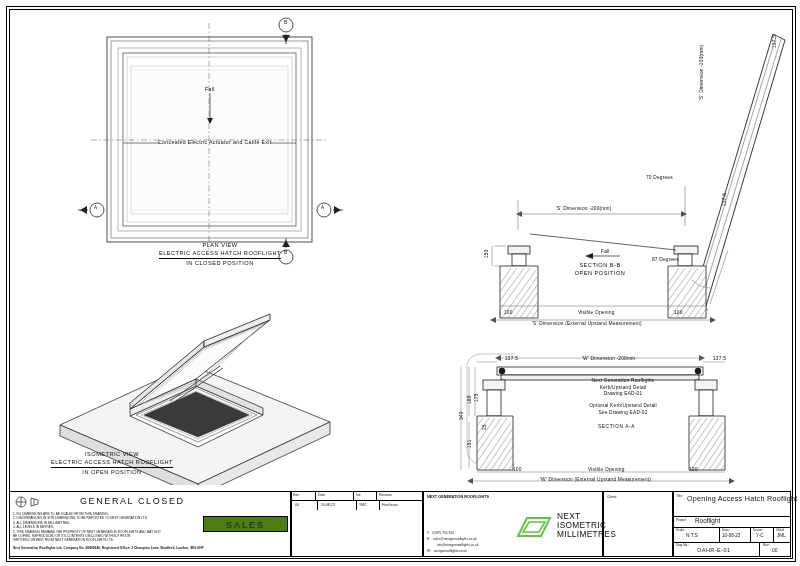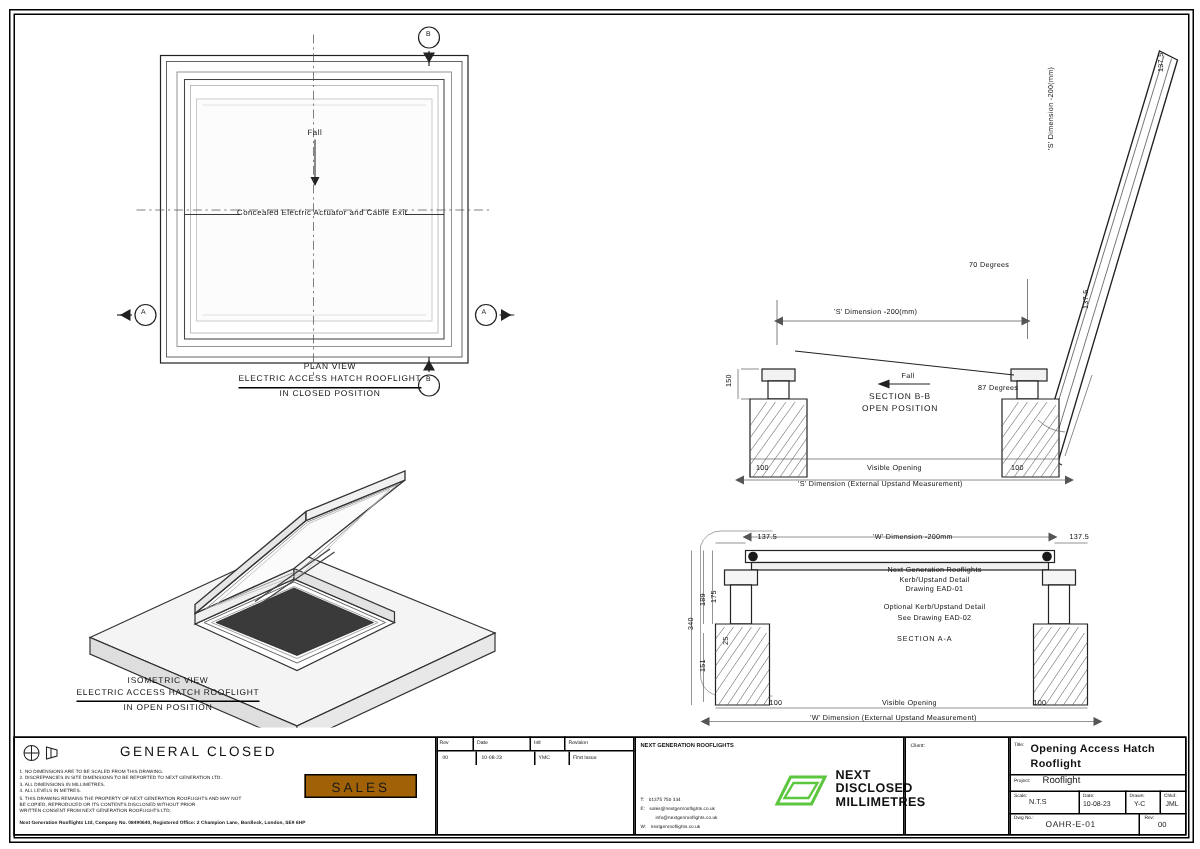--- a/index.html
+++ b/index.html
@@ -12,22 +12,22 @@
   .lbl{position:absolute;font-size:5.2px;letter-spacing:.35px;color:#111;white-space:nowrap;}
   .vtitle{position:absolute;text-align:center;font-size:5.6px;letter-spacing:.5px;line-height:8px;color:#111;}
   .vtitle .u{border-bottom:.7px solid #000;display:inline-block;padding-bottom:.5px;}
   .dim{position:absolute;font-size:4.8px;letter-spacing:.2px;color:#111;white-space:nowrap;}
   .rot90{transform:rotate(-90deg);transform-origin:left top;}
   .tb{position:absolute;box-sizing:border-box;border:.8px solid #000;}
   .tiny{font-size:3.1px;letter-spacing:.05px;line-height:4.4px;color:#111;}
   .hd{font-size:3.4px;color:#111;}
   .big{font-size:9px;letter-spacing:1.6px;color:#111;}
   .mark{position:absolute;font-size:4.6px;color:#111;}
-  .logo-txt{font-weight:bold;font-size:8.4px;line-height:9.2px;letter-spacing:.3px;color:#111;}
-  .ttl{font-size:7.2px;letter-spacing:.25px;color:#111;line-height:10px;font-weight:bold;}
+  .logo-txt{font-weight:normal;font-size:8.4px;line-height:9.2px;letter-spacing:.3px;color:#111;}
+  .ttl{font-size:7.2px;letter-spacing:.25px;color:#111;line-height:10px;}
 </style>
 </head>
 <body>
 
 <div id="sheet">
   <div class="frame"></div>
   <div class="frame2"></div>
 
   <svg width="300" height="230" style="position:absolute;left:85px;top:20px">
     <g fill="none" stroke="#222" stroke-width="0.8">
@@ -375,21 +375,21 @@
     <div class="tiny">1. NO DIMENSIONS ARE TO BE SCALED FROM THIS DRAWING.</div>
     <div class="tiny">2. DISCREPANCIES IN SITE DIMENSIONS TO BE REPORTED TO NEXT GENERATION LTD.</div>
     <div class="tiny">3. ALL DIMENSIONS IN MILLIMETRES.</div>
     <div class="tiny">4. ALL LEVELS IN METRES.</div>
     <div class="tiny">5. THIS DRAWING REMAINS THE PROPERTY OF NEXT GENERATION ROOFLIGHTS AND MAY NOT</div>
     <div class="tiny">    BE COPIED, REPRODUCED OR ITS CONTENTS DISCLOSED WITHOUT PRIOR</div>
     <div class="tiny">    WRITTEN CONSENT FROM NEXT GENERATION ROOFLIGHTS LTD.</div>
   </div>
   <div class="tiny" style="position:absolute;left:13px;top:546px;font-weight:bold;font-size:3.2px">Next Generation Rooflights Ltd, Company No. 08490640, Registered Office: 2 Champion Lane, Bordlesk, London, SE9 6HP</div>
 
-  <div class="tb" style="left:203px;top:516px;width:75px;height:16px;background:#a16207">
+  <div class="tb" style="left:203px;top:516px;width:85px;height:16px;background:#4d7c0f">
     <div style="font-size:9px;letter-spacing:2px;text-align:center;line-height:16px">SALES</div>
   </div>
 
   <div class="tb" style="left:291px;top:491px;width:132px;height:66px"></div>
   <div style="position:absolute;left:291px;top:491px;width:132px">
     <div style="display:flex;height:9px;border-bottom:.7px solid #000">
       <div class="hd" style="width:22px;border-right:.7px solid #000;padding:2px 0 0 2px">Rev</div>
       <div class="hd" style="width:35px;border-right:.7px solid #000;padding:2px 0 0 2px">Date</div>
       <div class="hd" style="width:20px;border-right:.7px solid #000;padding:2px 0 0 2px">Init</div>
       <div class="hd" style="flex:1;padding:2px 0 0 2px">Revision</div>
@@ -419,21 +419,21 @@
   </div>
 
   <svg width="36" height="26" style="position:absolute;left:516px;top:514px">
     <g fill="none" stroke="#5dc63f" stroke-width="2">
       <polygon points="11,4 34,4 25,22 2,22"></polygon>
       <polygon points="13,8 29,8 23,18 7,18" stroke-width="1.6"></polygon>
     </g>
   </svg>
   <div style="position:absolute;left:557px;top:512px">
     <div class="logo-txt">NEXT</div>
-    <div class="logo-txt">DISCLOSED</div>
+    <div class="logo-txt">ISOMETRIC</div>
     <div class="logo-txt">MILLIMETRES</div>
   </div>
 
   <div class="tb" style="left:603px;top:491px;width:70px;height:66px"></div>
   <div class="hd" style="position:absolute;left:607px;top:495px">Client:</div>
 
   <div class="tb" style="left:673px;top:491px;width:118px;height:66px"></div>
   <div class="hd" style="position:absolute;left:676px;top:494px;font-size:3.2px">Title:</div>
   <div class="ttl" style="position:absolute;left:687px;top:494px">Opening Access Hatch Rooflight</div>
 

